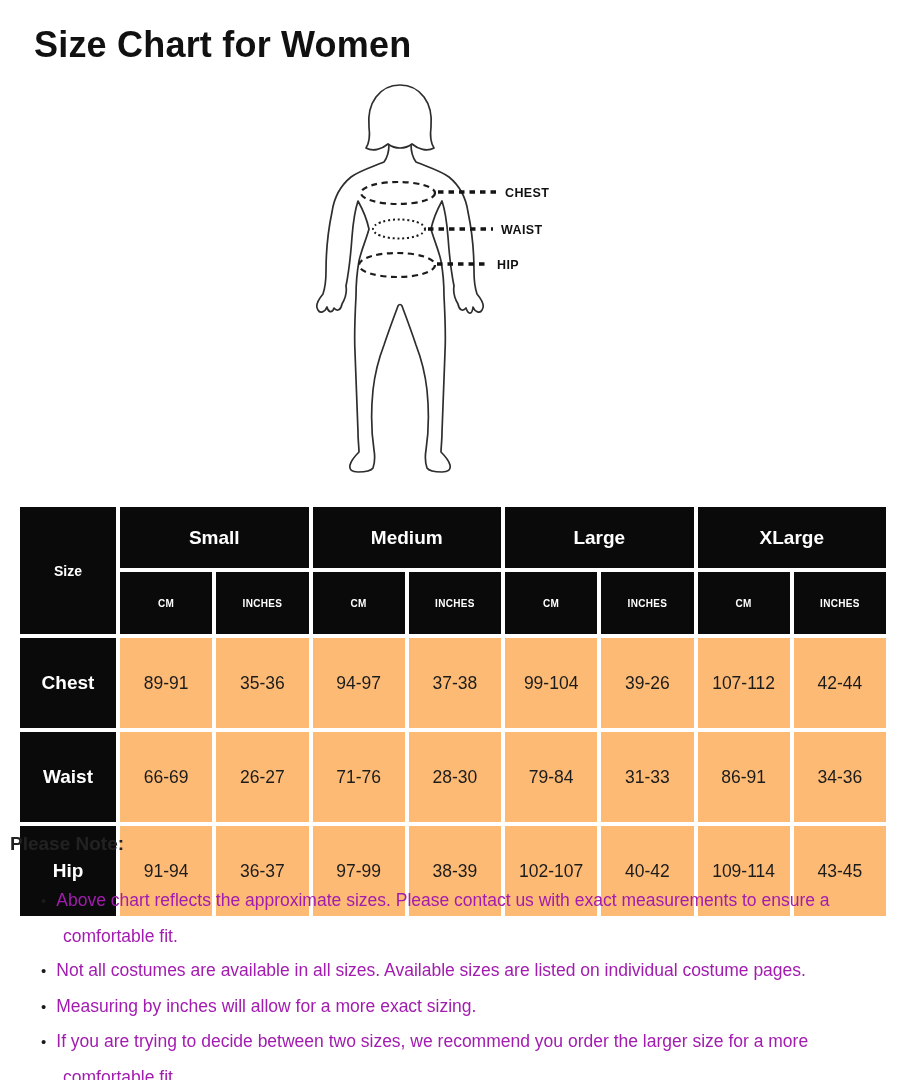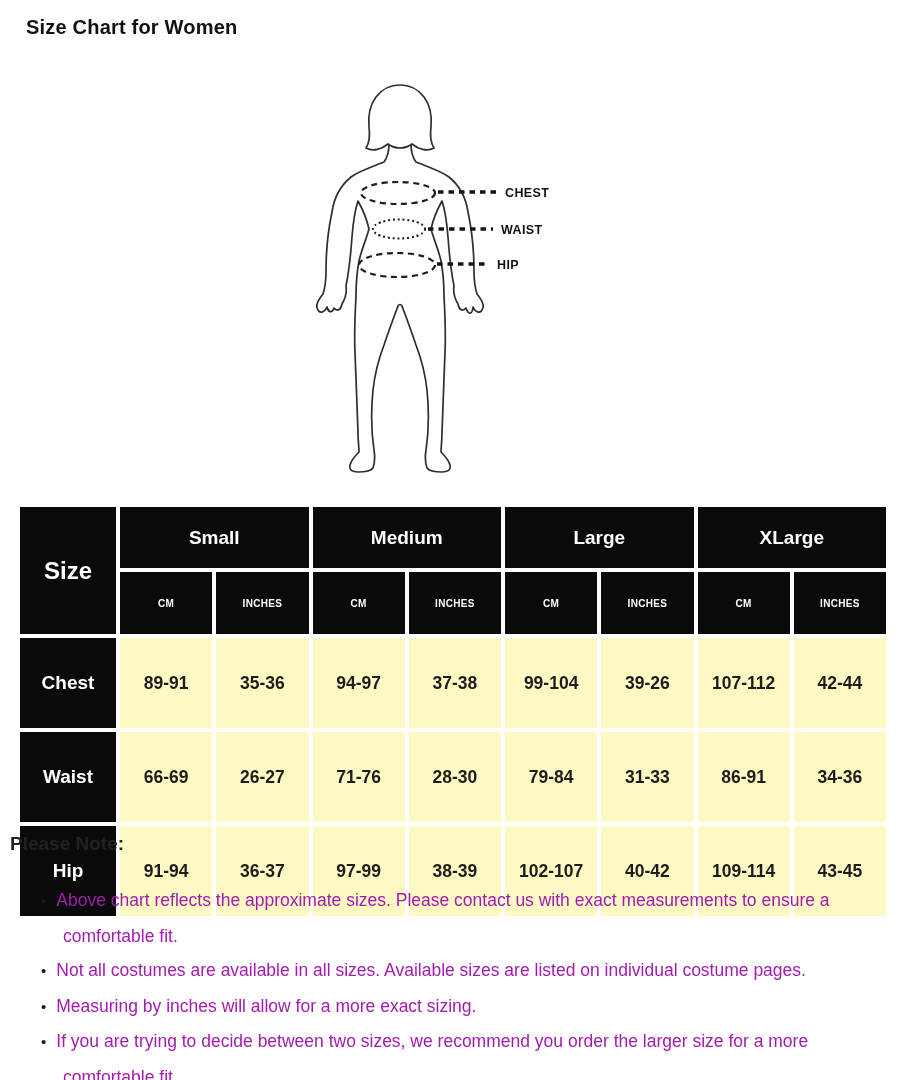--- a/index.html
+++ b/index.html
@@ -2,43 +2,43 @@
 <html><head>
 <meta charset="utf-8">
 <style>
   html,body{margin:0;padding:0;background:#ffffff;}
   #page{
     position:relative;width:905px;height:1080px;background:#ffffff;
     font-family:"Liberation Sans", sans-serif;color:#1a1a1a;overflow:hidden;
   }
   
   #title{
-    position:absolute;left:22px;top:12px;margin:4px;
-    font-size:20px;font-weight:bold;color:#111;letter-spacing:0.2px;
+    position:absolute;left:22px;top:12px;margin:12px;
+    font-size:36px;font-weight:bold;color:#111;letter-spacing:0.2px;
   }
   
   #figure-svg{position:absolute;left:0;top:70px;width:905px;height:430px;}
   .body-line{fill:#ffffff;stroke:#2e2e2e;stroke-width:1.7;stroke-linejoin:round;stroke-linecap:round;}
   .dash-ellipse{fill:none;stroke:#1c1c1c;stroke-width:2.2;stroke-dasharray:6 4.5;}
   .dot-ellipse{fill:none;stroke:#1c1c1c;stroke-width:2;stroke-dasharray:2 2.8;}
   .leader{stroke:#141414;stroke-width:3.6;stroke-dasharray:5.5 5;}
   .fig-label{font-family:"Liberation Sans", sans-serif;font-weight:bold;font-size:12.5px;fill:#111;letter-spacing:0.4px;}
   
   #size-table-wrap{position:absolute;left:16px;top:503px;width:874px;}
   table.size-chart{
     border-collapse:separate;border-spacing:4px;table-layout:fixed;
     width:874px;
   }
   table.size-chart td{text-align:center;vertical-align:middle;padding:10px;}
   td.k{background:#0a0a0a;color:#ffffff;font-weight:bold;}
   td.grp{font-size:19px;height:41px;}
   td.unit{font-size:10px;height:42px;letter-spacing:0.3px;}
-  td.corner{font-size:24px;}
+  td.corner{font-size:14px;}
   td.rowlabel{font-size:19px;height:70px;}
-  td.g{background:#fef9c3;color:#1c1c1c;font-size:17.5px;height:70px;font-weight:bold;}
+  td.g{background:#fdba74;color:#1c1c1c;font-size:17.5px;height:70px;}
   
   #note-heading{position:absolute;left:10px;top:833px;margin:0;font-size:19px;font-weight:bold;color:#222;}
   #note-list{
     position:absolute;left:8px;top:866px;width:848px;margin:17px;padding:0;list-style:none;
     font-size:17.5px;line-height:34.5px;color:#a21caf;
   }
   #note-list li{padding-left:38px;text-indent:-22px;}
   #note-list li::before{content:"\2022";margin-right:10px;font-size:15px;color:#1a1a1a;}
 </style>
 </head>

